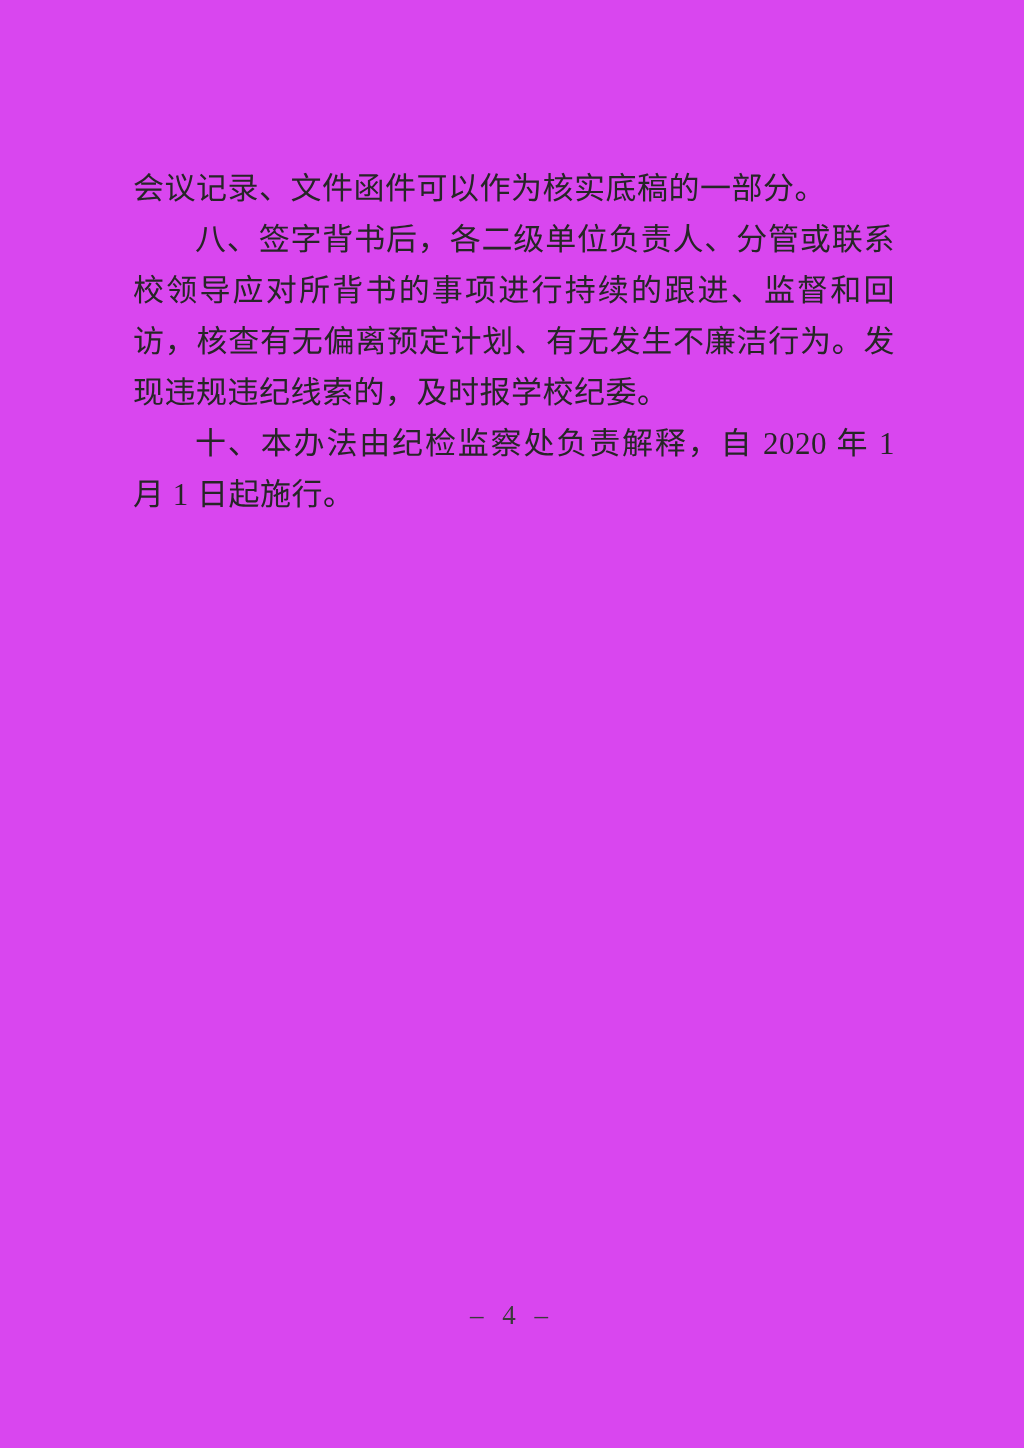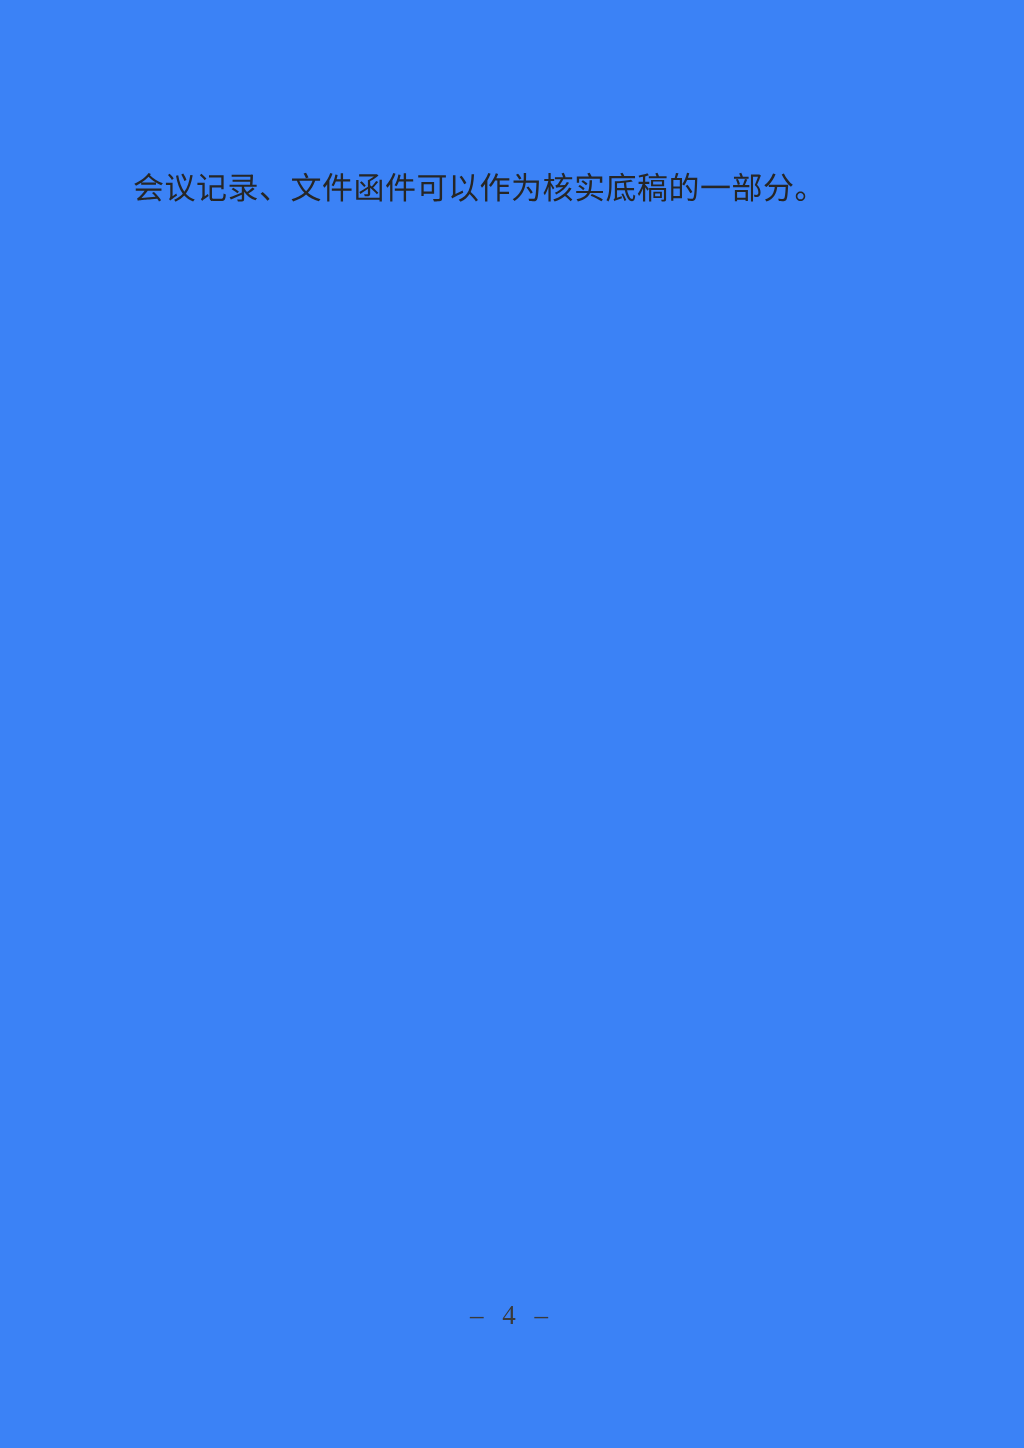--- a/index.html
+++ b/index.html
@@ -10,21 +10,21 @@
     width: 1024px;
     height: 1448px;
     background: #ffffff;
     font-family: "Liberation Serif", "DejaVu Serif", serif;
     position: relative;
     overflow: hidden;
   }
   .page {
     position: absolute;
     inset: 0;
-    background: #3b82f6;
+    background: #d946ef;
   }
   .text-block {
     position: absolute;
     left: 133px;
     top: 163px;
     width: 762px;
   }
   .text-block p {
     margin: 0;
     font-size: 31px;
@@ -47,17 +47,19 @@
     letter-spacing: 6px;
   }
 </style>
 </head>
 <body>
 
 <div class="page">
 
   <div class="text-block">
     <p>会议记录、文件函件可以作为核实底稿的一部分。</p>
+    <p class="indented">八、签字背书后，各二级单位负责人、分管或联系校领导应对所背书的事项进行持续的跟进、监督和回访，核查有无偏离预定计划、有无发生不廉洁行为。发现违规违纪线索的，及时报学校纪委。</p>
+    <p class="indented">十、本办法由纪检监察处负责解释，自 2020 年 1 月 1 日起施行。</p>
   </div>
 
   <div class="page-footer">– 4 –</div>
 
 </div>
 
 </body></html>

